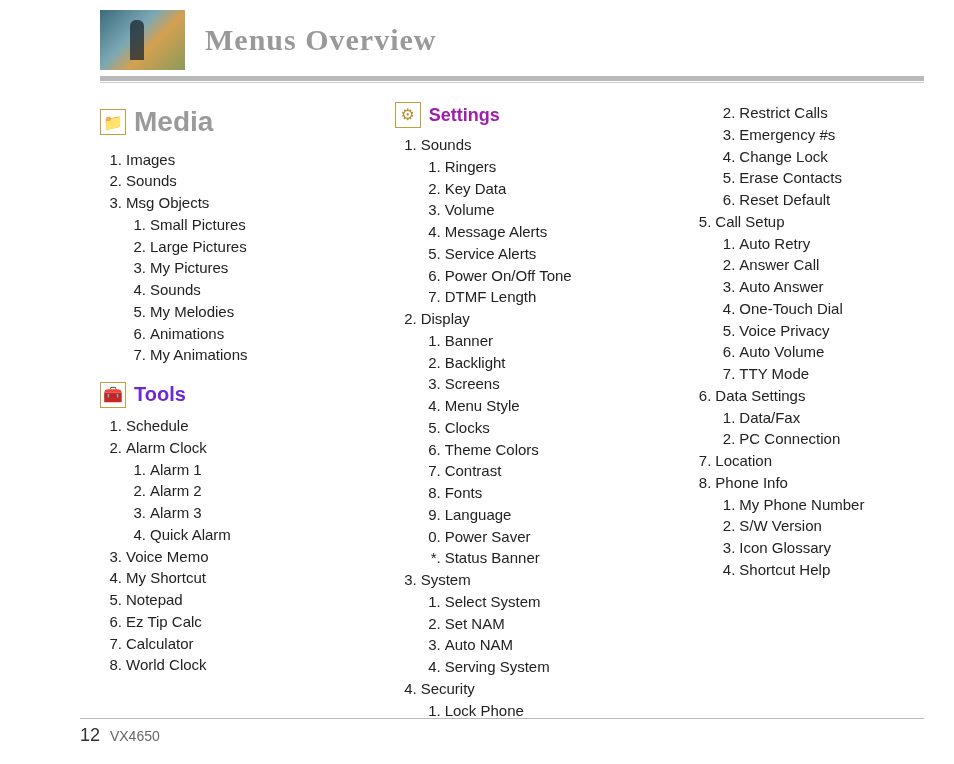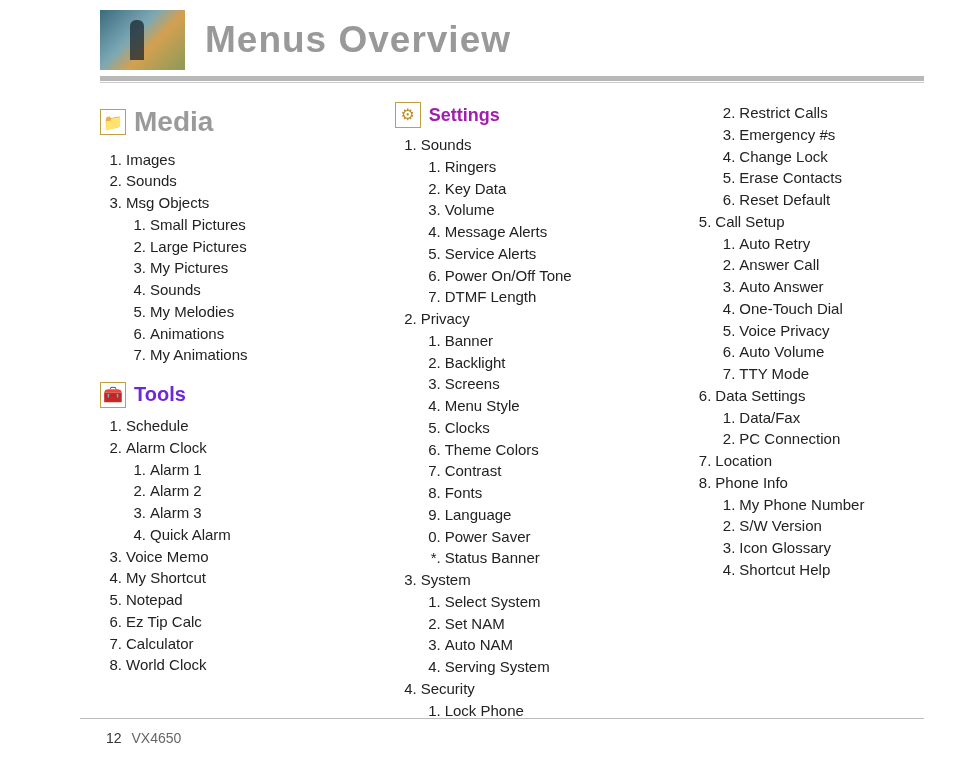--- a/index.html
+++ b/index.html
@@ -27,24 +27,25 @@
   }
   .header-img::before {
     content: '';
     position: absolute;
     left: 30px; top: 10px;
     width: 14px; height: 40px;
     background: rgba(20,30,40,0.7);
     border-radius: 6px 6px 0 0;
   }
   .page-title {
-    font-size: 37px;
+    font-size: 30px;
     font-weight: bold;
     color: #999;
     letter-spacing: 1px;
+    font-family: Liberation Serif, serif;
   }
   .rule {
     height: 6px;
     margin: 6px 30px 0 100px;
     position: relative;
   }
   .rule::before {
     content:'';
     position:absolute; left:0; right:0; top:0;
     height:5px;
@@ -94,21 +95,21 @@
     height: 1px;
     background: #bbb;
   }
   .footer {
     position: absolute;
     left: 80px;
     bottom: 18px;
     font-size: 14px;
     color: #666;
   }
-  .footer .pg { font-size: 14px; color: #333; margin-right: 6px; margin-left: 26px; }
+  .footer .pg { font-size: 18px; color: #333; margin-right: 6px; }
 </style>
 </head>
 <body>
 
 <div class="header">
   <div class="header-img"></div>
   <div class="page-title">Menus Overview</div>
 </div>
 <div class="rule"></div>
 
@@ -262,21 +263,21 @@
               <span class="num">6.</span>
               <span>Power On/Off Tone</span>
             </div>
             <div class="item">
               <span class="num">7.</span>
               <span>DTMF Length</span>
             </div>
           </div>
           <div class="item">
             <span class="num">2.</span>
-            <span>Privacy</span>
+            <span>Display</span>
           </div>
           <div class="sublist">
             <div class="item">
               <span class="num">1.</span>
               <span>Banner</span>
             </div>
             <div class="item">
               <span class="num">2.</span>
               <span>Backlight</span>
             </div>

